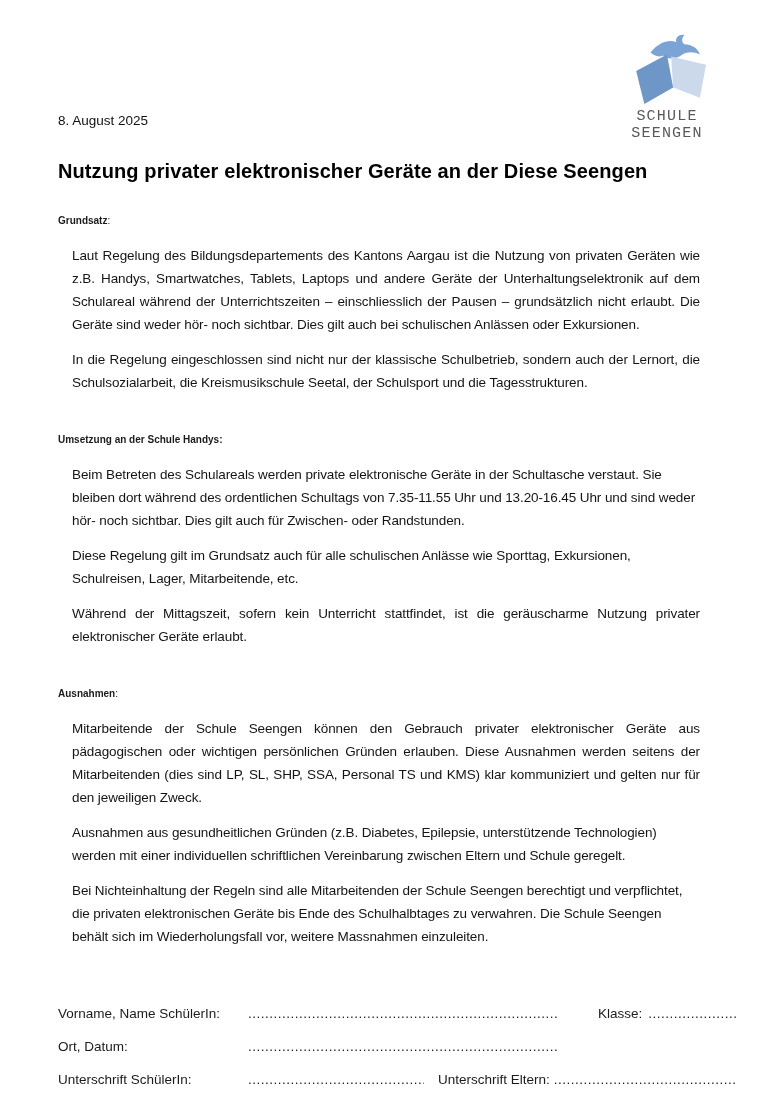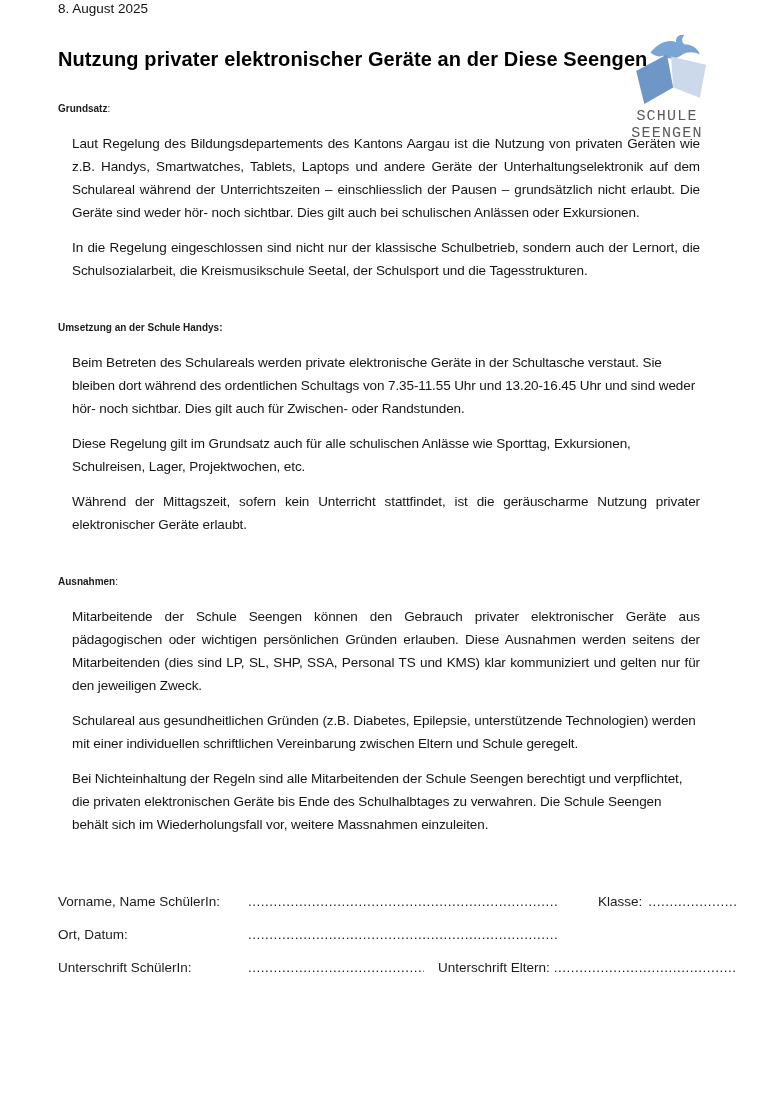--- a/index.html
+++ b/index.html
@@ -20,21 +20,21 @@
   .logo {
     position:absolute; top:34px; right:40px;
     width:126px; text-align:center;
   }
   .logo svg { display:block; margin:0 auto; }
   .logo-line {
     font-size:15px; line-height:17px;
     letter-spacing:1.2px; color:#58595b; font-weight:400;font-family:Liberation Mono, monospace;
   }
   
-  .date { font-size:13.5px; line-height:18px; color:#111; }
+  .date { padding-top:112px; font-size:13.5px; line-height:18px; color:#111; }
   .title {
     margin:29px 0 0; font-size:20px; line-height:25px;
     font-weight:700; color:#000; letter-spacing:0.1px;
   }
   
   .heading { margin:34px 0 0; font-size:10px; line-height:23px; font-weight:400; }
   .heading .hb { font-weight:700; }
   .heading.first { margin-top:25px; }
   .heading.tight { margin-top:29px; }
   p.body {
@@ -72,26 +72,26 @@
 
   <div class="date">8. August 2025</div>
   <h1 class="title">Nutzung privater elektronischer Geräte an der Diese Seengen</h1>
 
   <p class="heading first"><span class="hb">Grundsatz</span><span>:</span></p>
   <p class="body justify">Laut Regelung des Bildungsdepartements des Kantons Aargau ist die Nutzung von privaten Geräten wie z.B. Handys, Smartwatches, Tablets, Laptops und andere Geräte der Unterhaltungselektronik auf dem Schulareal während der Unterrichtszeiten – einschliesslich der Pausen – grundsätzlich nicht erlaubt.  Die Geräte sind weder hör- noch sichtbar. Dies gilt auch bei schulischen Anlässen oder Exkursionen.</p>
   <p class="body justify">In die Regelung eingeschlossen sind nicht nur der klassische Schulbetrieb, sondern auch der Lernort, die Schulsozialarbeit, die Kreismusikschule Seetal, der Schulsport und die Tagesstrukturen.</p>
 
   <p class="heading"><span class="hb">Umsetzung an der Schule Handys:</span><span></span></p>
   <p class="body">Beim Betreten des Schulareals werden private elektronische Geräte in der Schultasche verstaut. Sie bleiben dort während des ordentlichen Schultags von 7.35-11.55 Uhr und 13.20-16.45 Uhr und sind weder hör- noch sichtbar. Dies gilt auch für Zwischen- oder Randstunden.</p>
-  <p class="body">Diese Regelung gilt im Grundsatz auch für alle schulischen Anlässe wie Sporttag, Exkursionen, Schulreisen, Lager, Projektwochen, etc.</p>
+  <p class="body">Diese Regelung gilt im Grundsatz auch für alle schulischen Anlässe wie Sporttag, Exkursionen, Schulreisen, Lager, Mitarbeitende, etc.</p>
   <p class="body justify">Während der Mittagszeit, sofern kein Unterricht stattfindet, ist die geräuscharme Nutzung privater elektronischer Geräte erlaubt.</p>
 
   <p class="heading"><span class="hb">Ausnahmen</span><span>:</span></p>
   <p class="body justify">Mitarbeitende der Schule Seengen können den Gebrauch privater elektronischer Geräte aus pädagogischen oder wichtigen persönlichen Gründen erlauben. Diese Ausnahmen werden seitens der Mitarbeitenden (dies sind LP, SL, SHP, SSA, Personal TS und KMS) klar kommuniziert und gelten nur für den jeweiligen Zweck.</p>
-  <p class="body">Schulareal aus gesundheitlichen Gründen (z.B. Diabetes, Epilepsie, unterstützende Technologien) werden mit einer individuellen schriftlichen Vereinbarung zwischen Eltern und Schule geregelt.</p>
+  <p class="body">Ausnahmen aus gesundheitlichen Gründen (z.B. Diabetes, Epilepsie, unterstützende Technologien) werden mit einer individuellen schriftlichen Vereinbarung zwischen Eltern und Schule geregelt.</p>
 
   <p class="body">Bei Nichteinhaltung der Regeln sind alle Mitarbeitenden der Schule Seengen berechtigt und verpflichtet, die privaten elektronischen Geräte bis Ende des Schulhalbtages zu verwahren. Die Schule Seengen behält sich im Wiederholungsfall vor, weitere Massnahmen einzuleiten.</p>
 
   <div class="sig">
     <div class="sig-row">
       <span class="sig-label">Vorname, Name SchülerIn:</span>
       <span class="dotfill dots-main">........................................................................................................................</span>
       <span class="sig-label2">Klasse:</span>
       <span class="dotfill dots-grow">..................................................</span>
     </div>

